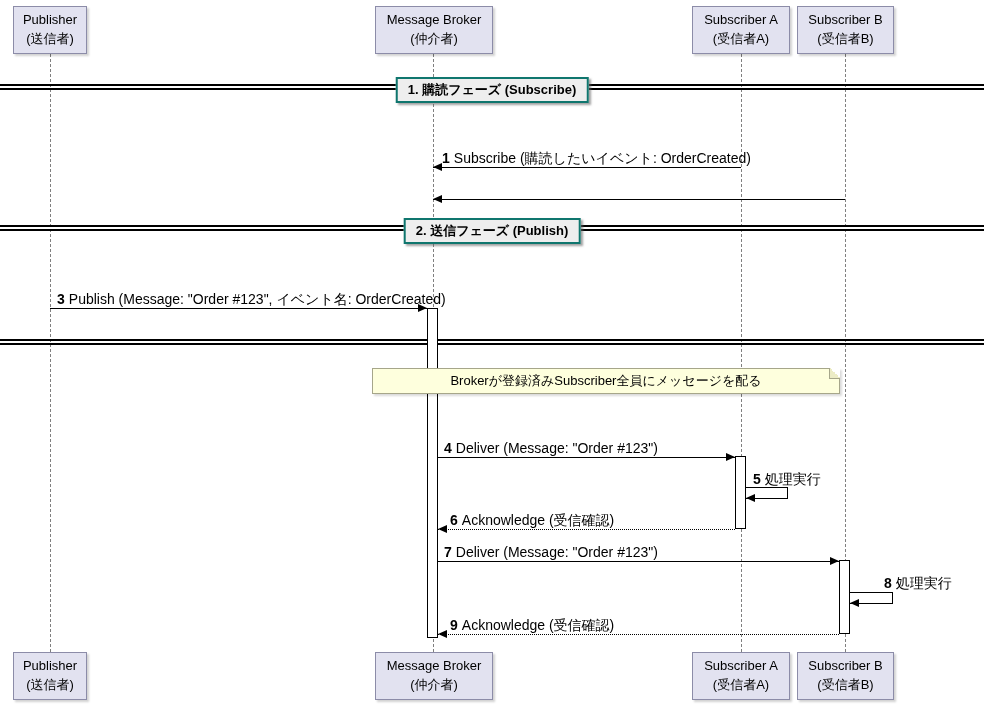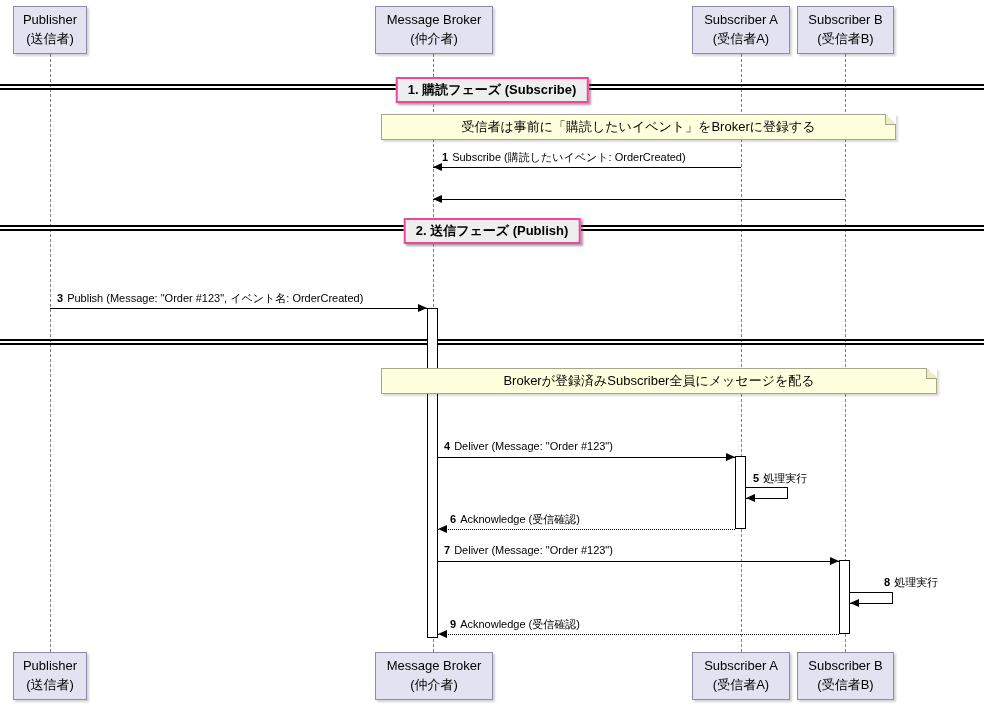--- a/index.html
+++ b/index.html
@@ -27,21 +27,21 @@
     font-size:13px;line-height:1.45;text-align:center;z-index:6;
     box-shadow:2px 2px 2px rgba(0,0,0,0.18);white-space:nowrap;
   }
   
   .divider-band{
     position:absolute;left:0;width:984px;height:2px;z-index:2;
     border-top:2px solid #000;border-bottom:2px solid #000;
   }
   .divider-label{
     position:absolute;left:50%;transform:translateX(-50%);z-index:6;
-    background:var(--divider-fill);border:2px solid #ec4899;
+    background:var(--divider-fill);border:2px solid #0f766e;
     font-size:13px;font-weight:bold;padding:2px 10px;white-space:nowrap;
     box-shadow:2px 2px 2px rgba(100,100,100,0.6);
   }
   
   .note{
     position:absolute;box-sizing:border-box;height:26px;z-index:5;
     background:var(--note-fill);border:1px solid var(--note-border);
     font-size:13px;text-align:center;line-height:23px;white-space:nowrap;
     box-shadow:2px 2px 2px rgba(0,0,0,0.15);
   }
@@ -66,21 +66,21 @@
     position:absolute;width:0;height:0;z-index:4;
     border-top:4px solid transparent;border-bottom:4px solid transparent;
     border-right:9px solid #000;
   }
   .arrow-right{
     position:absolute;width:0;height:0;z-index:4;
     border-top:4px solid transparent;border-bottom:4px solid transparent;
     border-left:9px solid #000;
   }
   
-  .msg-label{position:absolute;font-size:11px;white-space:nowrap;z-index:5;}
+  .msg-label{position:absolute;font-size:14px;white-space:nowrap;z-index:5;}
   .msg-label .num{font-weight:bold;margin-right:4px;}
 </style>
 </head>
 <body>
 
 <div id="diagram">
 
   <div class="lifeline" style="left:50px;top:54px;height:598px;"></div>
   <div class="lifeline" style="left:433px;top:54px;height:598px;"></div>
   <div class="lifeline" style="left:741px;top:54px;height:598px;"></div>
@@ -176,22 +176,18 @@
   </div>
   <div class="self-loop" style="left:850px;top:592px;width:43px;"></div>
   <div class="arrow-left" style="left:850px;top:599px;"></div>
 
   <div class="msg-label" style="left:450px;top:617px;">
     <span class="num">9</span><span>Acknowledge (受信確認)</span>
   </div>
   <div class="msg-line dashed" style="left:438px;top:634px;width:401px;"></div>
   <div class="arrow-left" style="left:438px;top:630px;"></div>
 
-  <div class="note" style="left:381px;top:114px;width:515px;">
-    <span>受信者は事前に「購読したいイベント」をBrokerに登録する</span>
-    <span class="fold"></span>
-  </div>
-  <div class="note" style="left:381px;top:368px;width:556px;">
+  <div class="note" style="left:372px;top:368px;width:468px;">
     <span>Brokerが登録済みSubscriber全員にメッセージを配る</span>
     <span class="fold"></span>
   </div>
 
 </div>
 
 </body></html>

